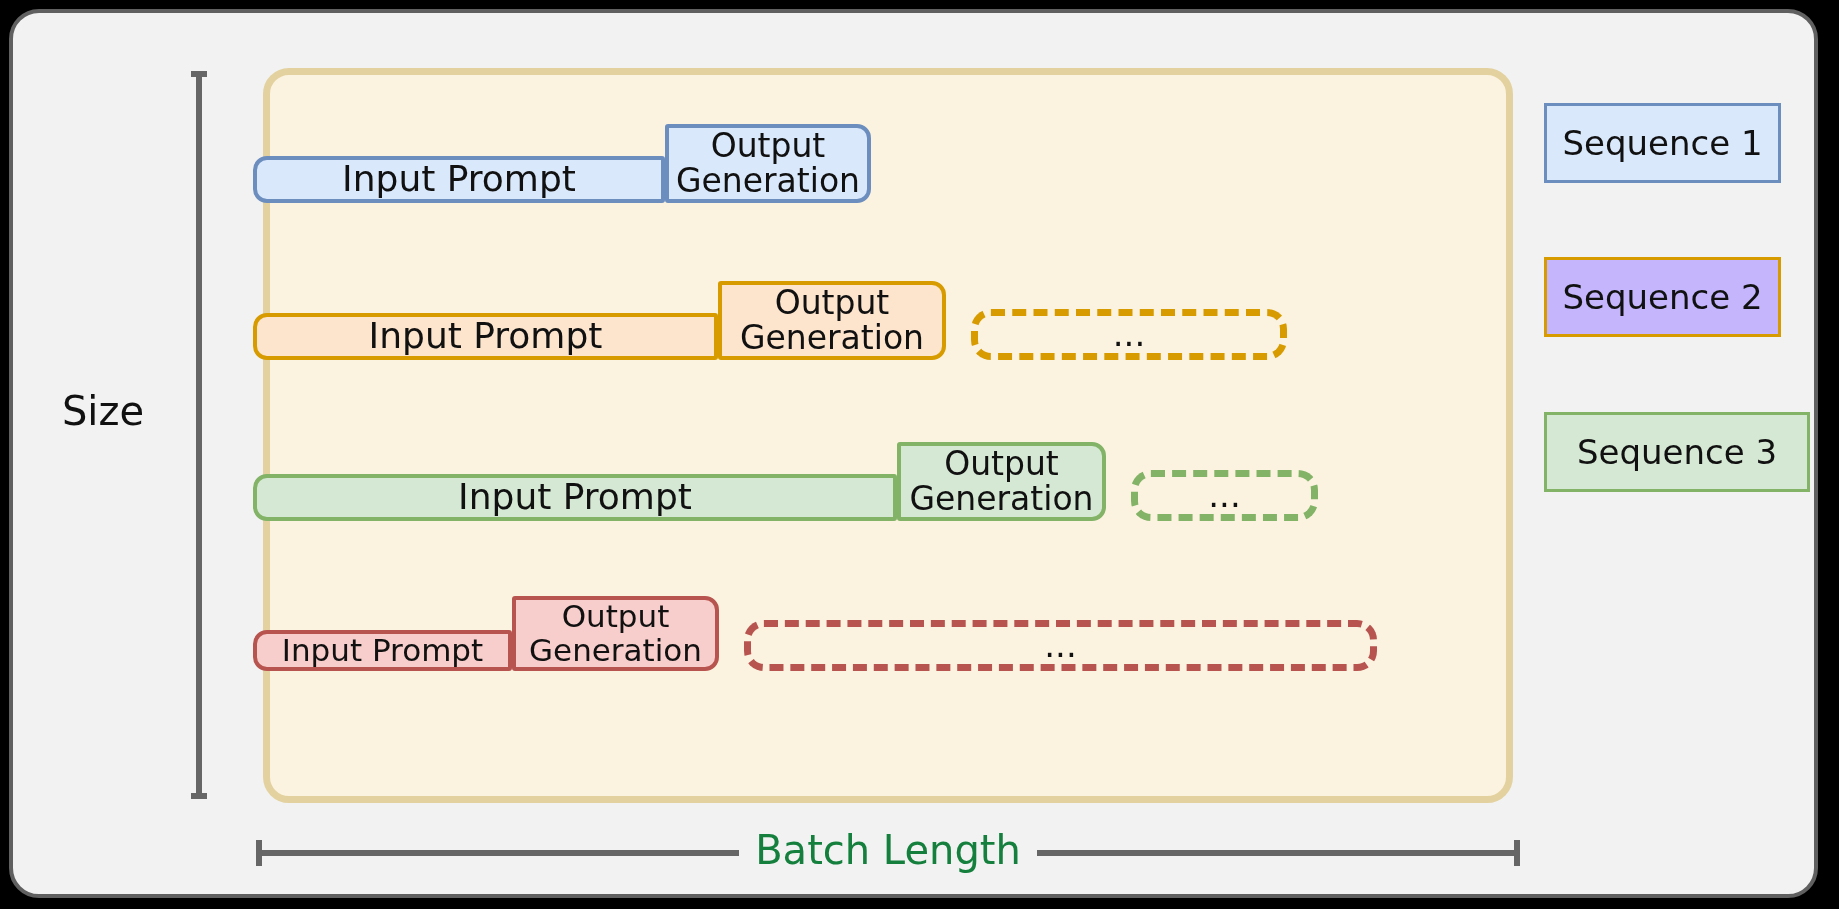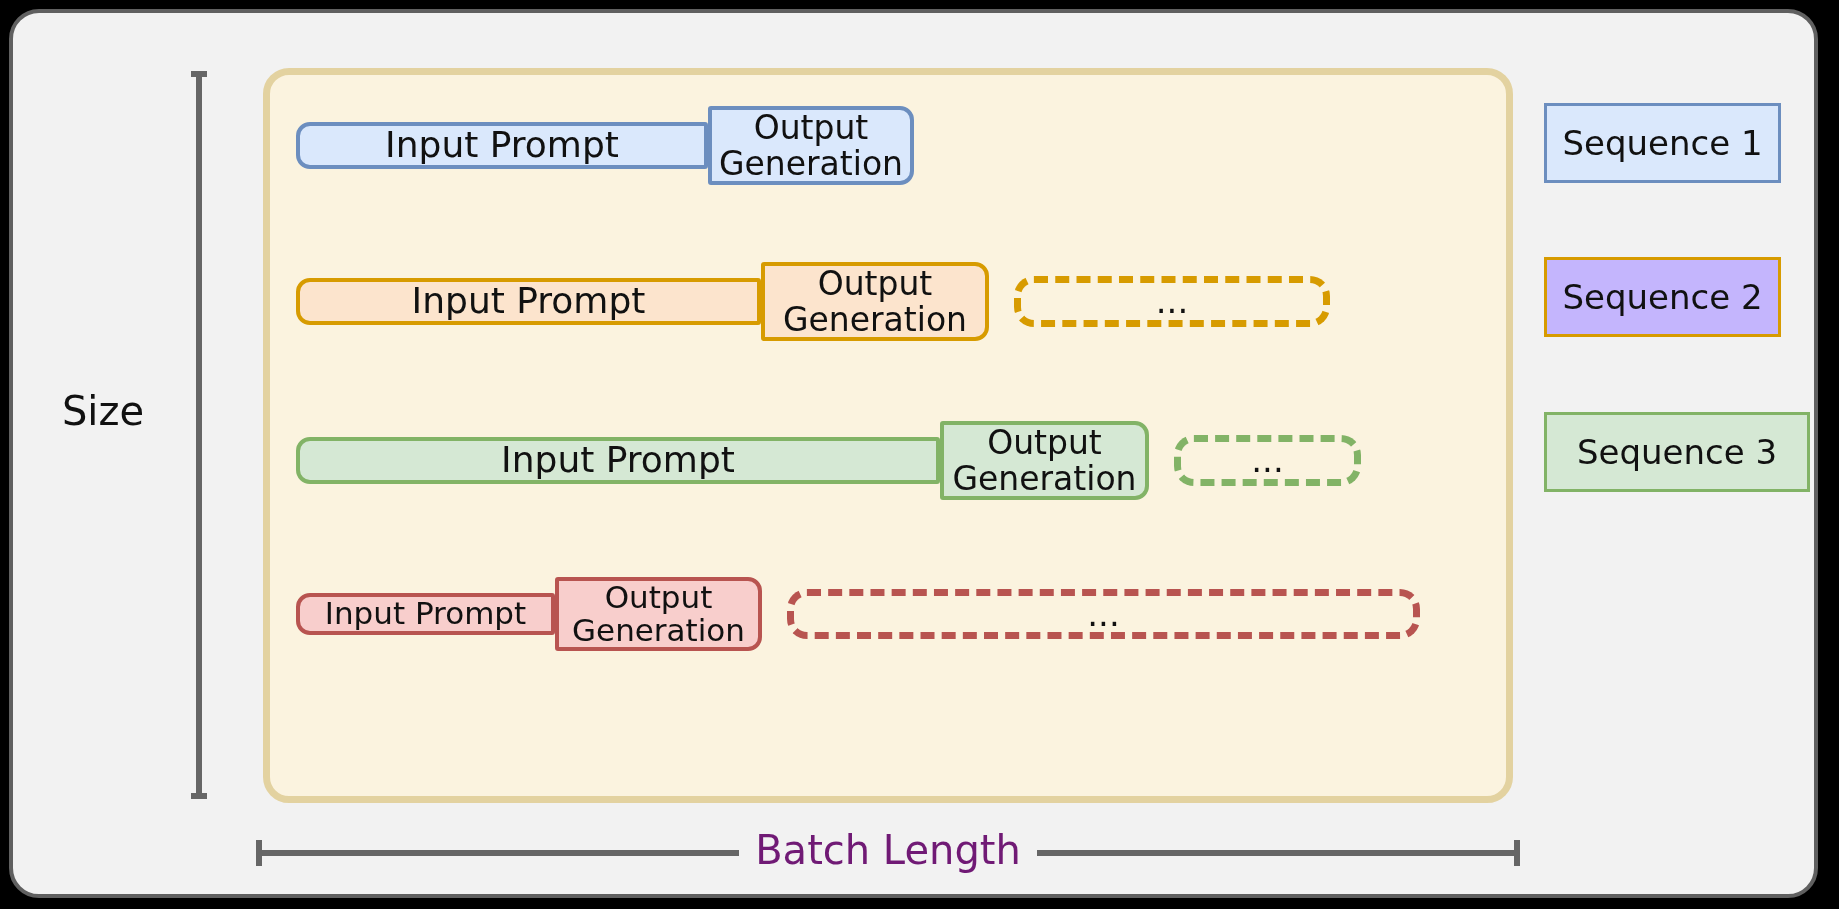--- a/index.html
+++ b/index.html
@@ -24,25 +24,25 @@
   #vbracket .capB{position:absolute;left:0;bottom:0;width:16px;height:6px;background:#666666;}
 
   #batch-size-label{position:absolute;left:10px;top:375px;width:160px;text-align:center;
         font-size:40px;line-height:1.16;color:#111;}
 
   
   #hbracket{position:absolute;left:243px;top:820px;width:1264px;height:40px;
         display:flex;align-items:center;}
   #hbracket .hcap{width:6px;height:26px;background:#666666;flex:0 0 auto;}
   #hbracket .hline{flex:1 1 auto;height:6px;background:#666666;}
-  #batch-length-label{font-size:40px;color:#701a75;padding:0 16px;white-space:nowrap;
+  #batch-length-label{font-size:40px;color:#15803d;padding:0 16px;white-space:nowrap;
         line-height:1;transform:translateY(-3px);}
 
   
-  .row{position:absolute;display:flex;align-items:center;margin-left:43px;}
+  .row{position:absolute;display:flex;align-items:flex-end;}
   .seg{box-sizing:border-box;display:flex;align-items:center;justify-content:center;
        text-align:center;color:#111;border-width:4px;border-style:solid;border-radius:14px;
        line-height:1.08;}
   .seg.prompt{border-top-right-radius:3px;border-bottom-right-radius:3px;}
   .seg.gen{border-top-left-radius:3px;border-bottom-left-radius:3px;}
   .seg.waste{background:transparent;border-style:dashed;border-width:7px;border-radius:20px;}
 
   
   .c-blue   { background:#dae8fc; border-color:#6c8ebf; }
   .c-blue.waste  { border-color:#6c8ebf; }

